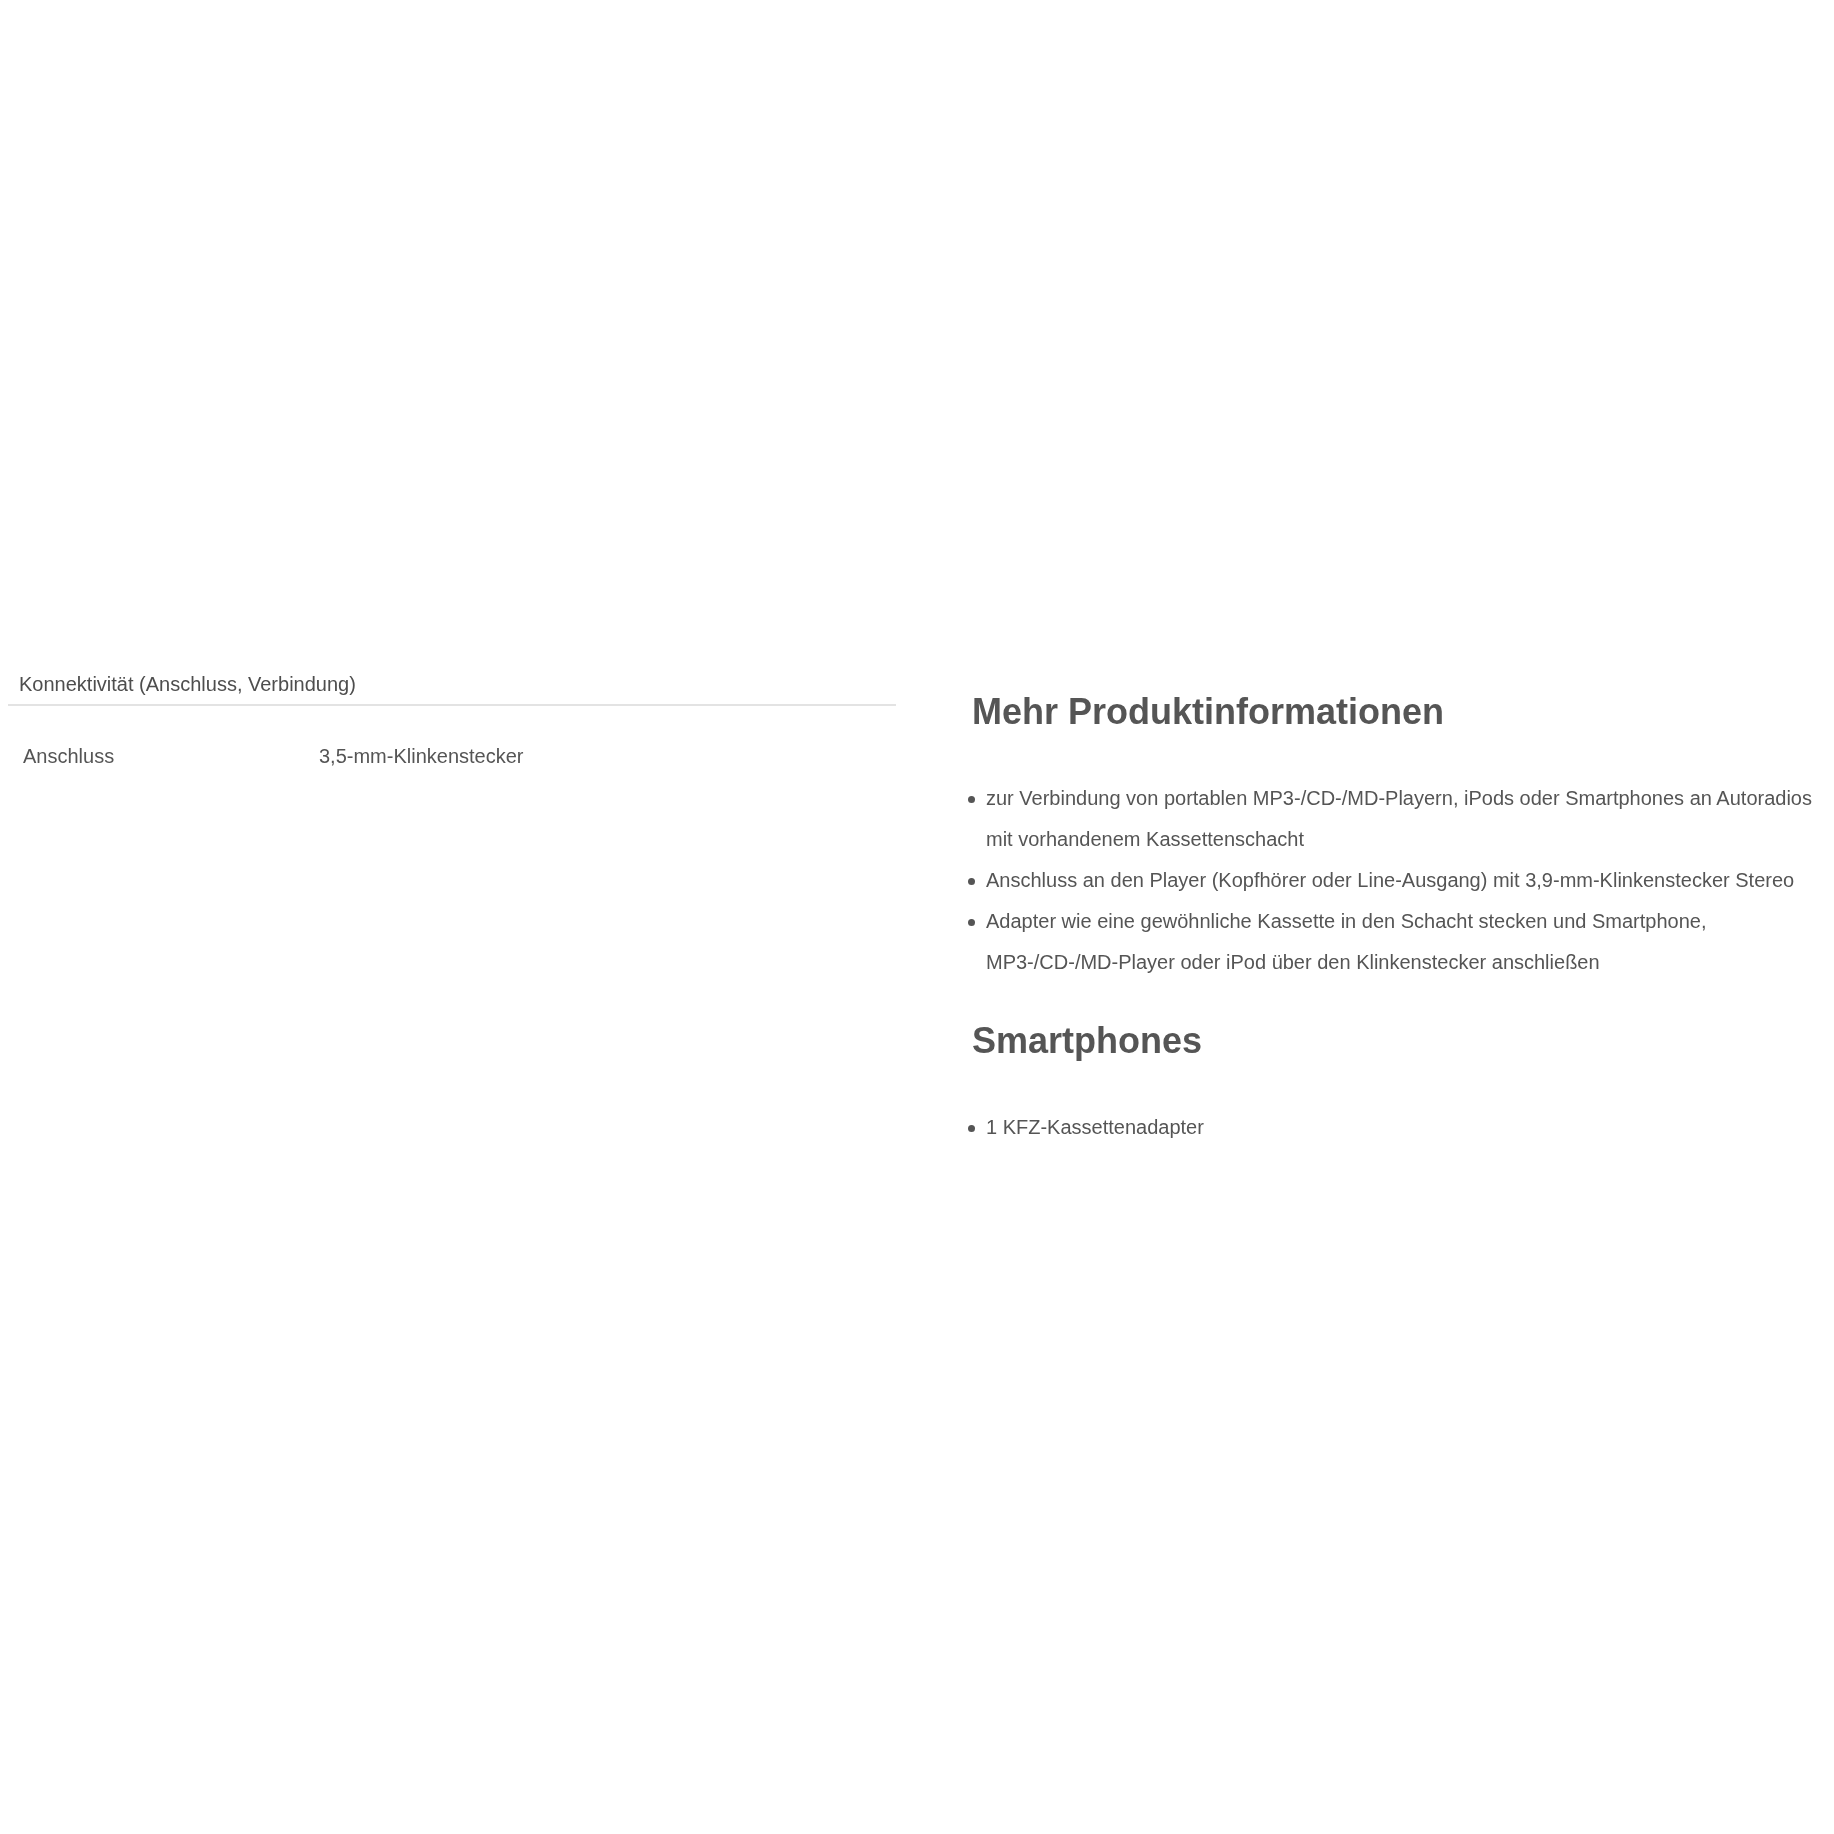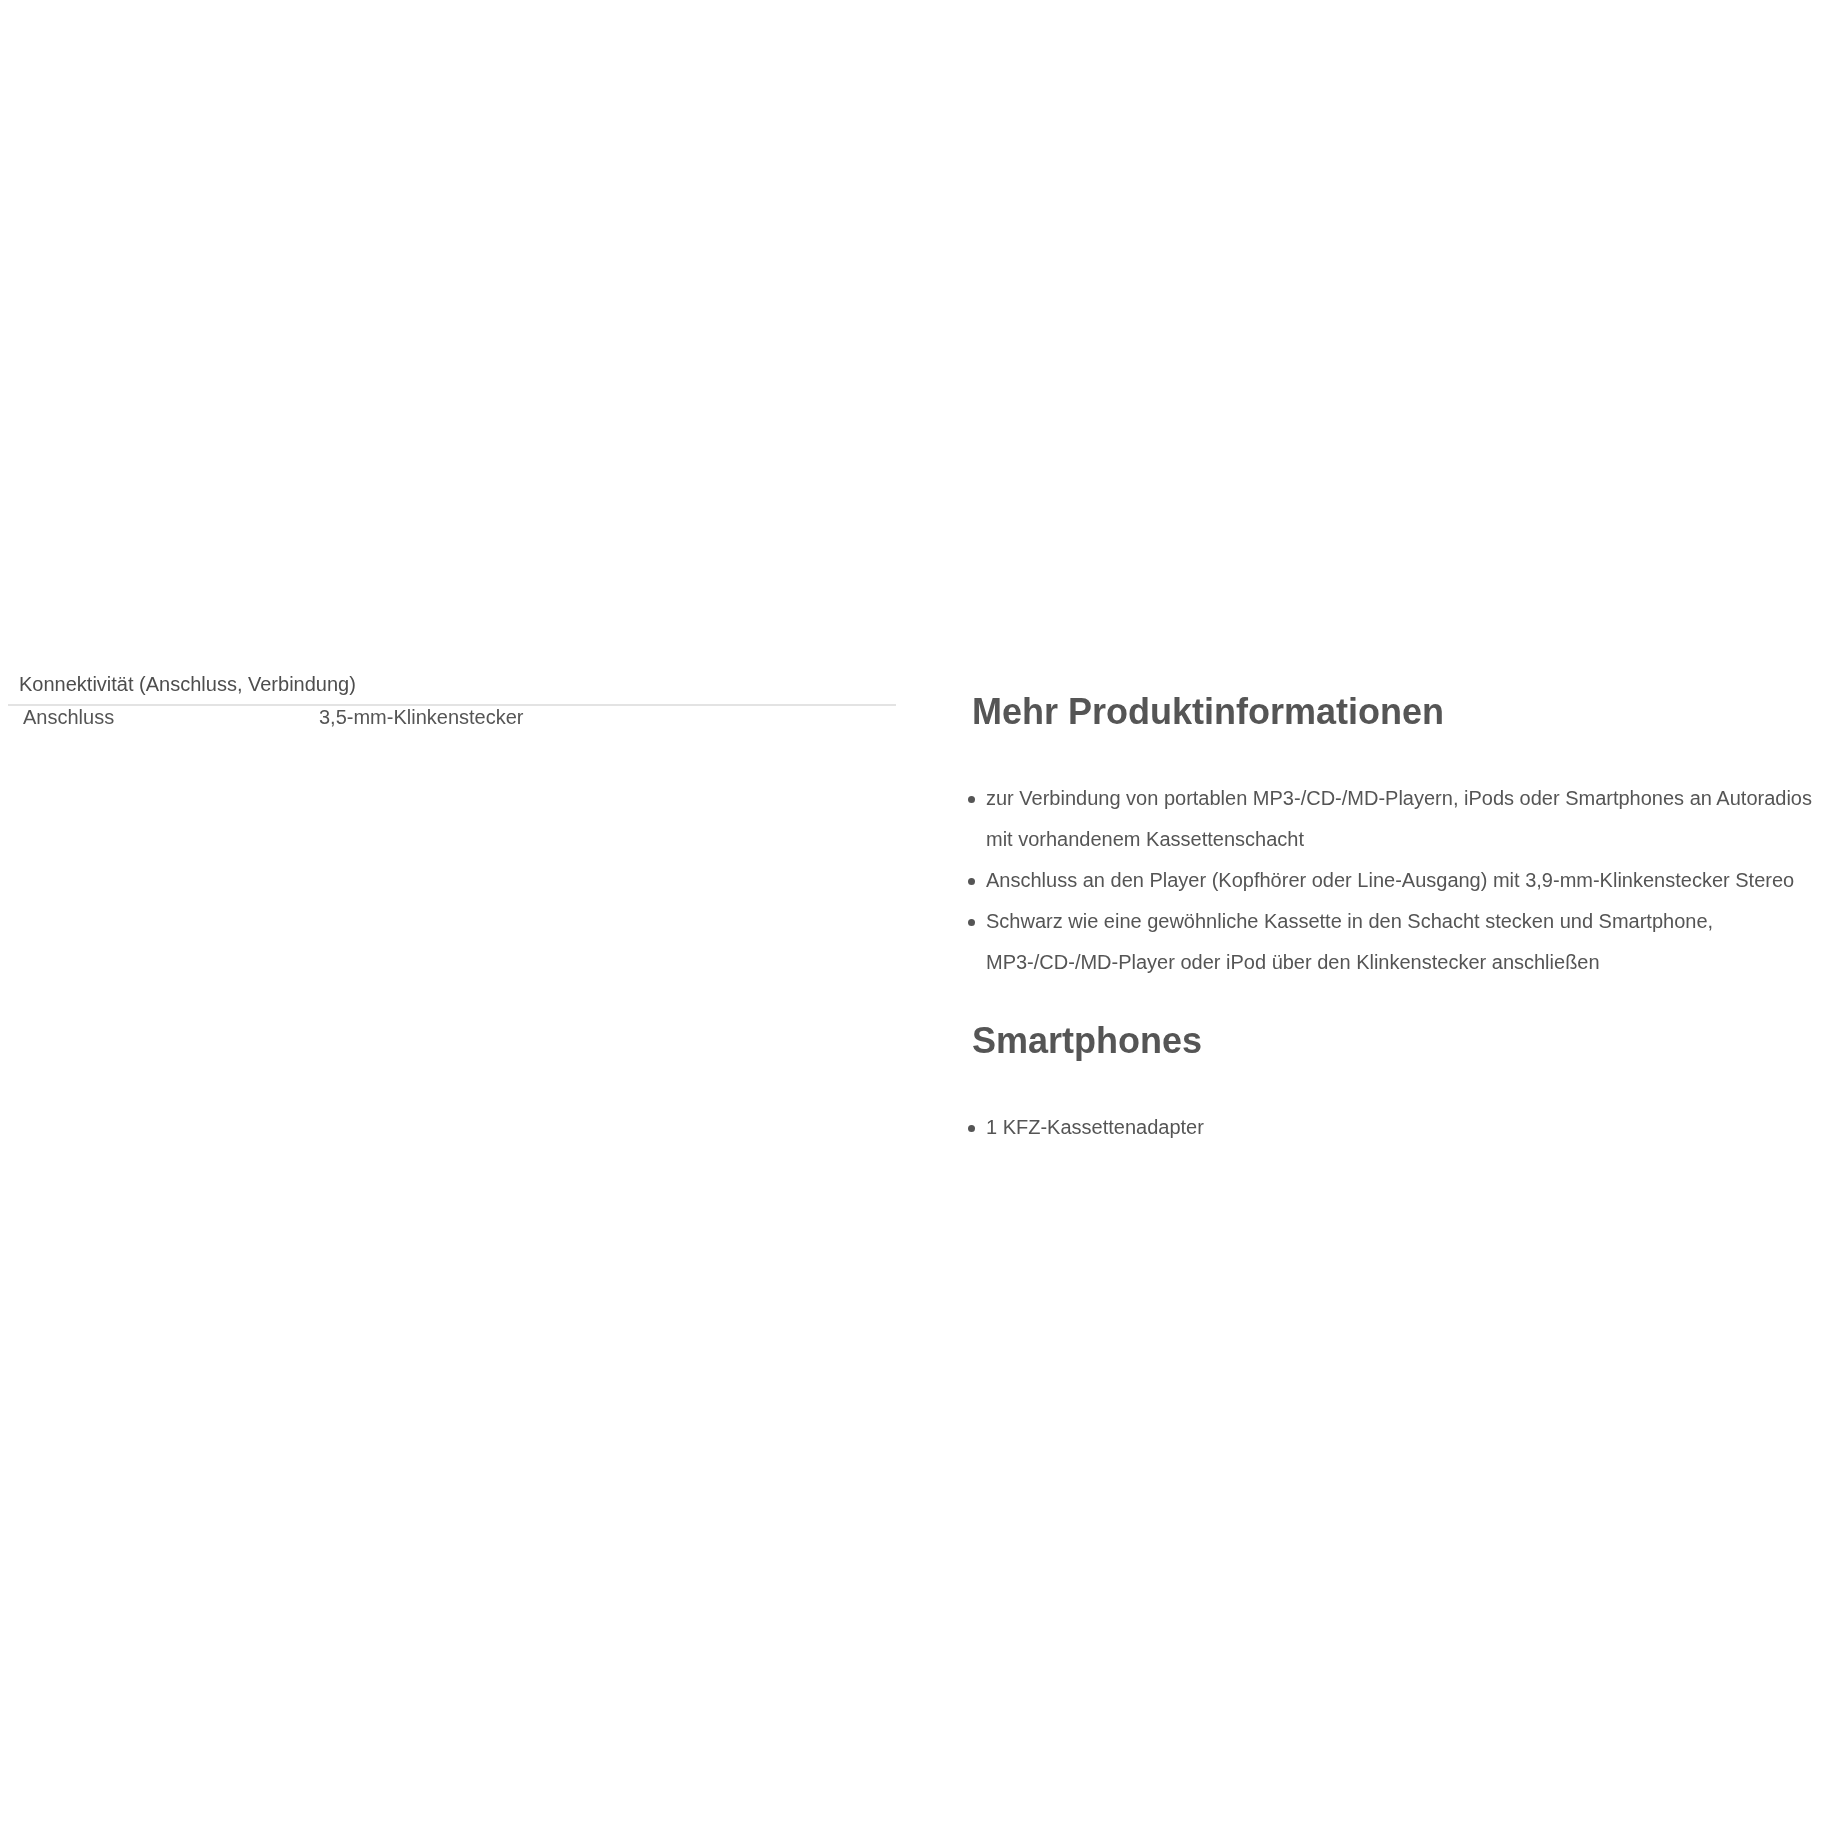--- a/index.html
+++ b/index.html
@@ -7,21 +7,21 @@
     width: 1834px; height: 1834px; position: relative; overflow: hidden;
     font-family: "Liberation Sans", "DejaVu Sans", sans-serif;
     color: #555555;
   }
   .left-col { position: absolute; left: 8px; top: 664px; width: 888px; }
   .spec-group-title {
     font-size: 20px; font-weight: normal; color: #4e4e4e;
     padding: 6px 0 0 11px; height: 34px; line-height: 28px;
     border-bottom: 2px solid #e3e3e3;
   }
-  .spec-row { display: flex; height: 62px; align-items: flex-start; font-size: 20px; color: #555; }
+  .spec-row { display: flex; height: 62px; align-items: flex-end; font-size: 20px; color: #555; }
   .spec-key { width: 311px; padding-left: 15px; box-sizing: border-box; }
   .spec-val { flex: 1; }
   .spec-group + .spec-group { margin-top: 28px; }
 
   .right-col { position: absolute; left: 956px; top: 668px; width: 878px; }
   .h2 { font-size: 36px; font-weight: bold; color: #555555; margin: 16px; line-height: 56px; }
   .list { list-style: none; margin: 4px; padding: 0; }
   .list li {
     position: relative; padding-left: 26px; font-size: 20px; line-height: 41px; color: #555;
   }
@@ -44,19 +44,19 @@
       <div class="spec-val">3,5-mm-Klinkenstecker</div>
     </div>
   </div>
 </div>
 
 <div class="right-col">
   <h2 class="h2">Mehr Produktinformationen</h2>
   <ul class="list list-info">
     <li>zur Verbindung von portablen MP3-/CD-/MD-Playern, iPods oder Smartphones an Autoradios mit vorhandenem Kassettenschacht</li>
     <li>Anschluss an den Player (Kopfhörer oder Line-Ausgang) mit 3,9-mm-Klinkenstecker Stereo</li>
-    <li>Schwarz wie eine gewöhnliche Kassette in den Schacht stecken und Smartphone, MP3-/CD-/MD-Player oder iPod über den Klinkenstecker anschließen</li>
+    <li>Adapter wie eine gewöhnliche Kassette in den Schacht stecken und Smartphone, MP3-/CD-/MD-Player oder iPod über den Klinkenstecker anschließen</li>
   </ul>
   <h2 class="h2 h2-scope">Smartphones</h2>
   <ul class="list list-scope">
     <li>1 KFZ-Kassettenadapter</li>
   </ul>
 </div>
 
 </body></html>

